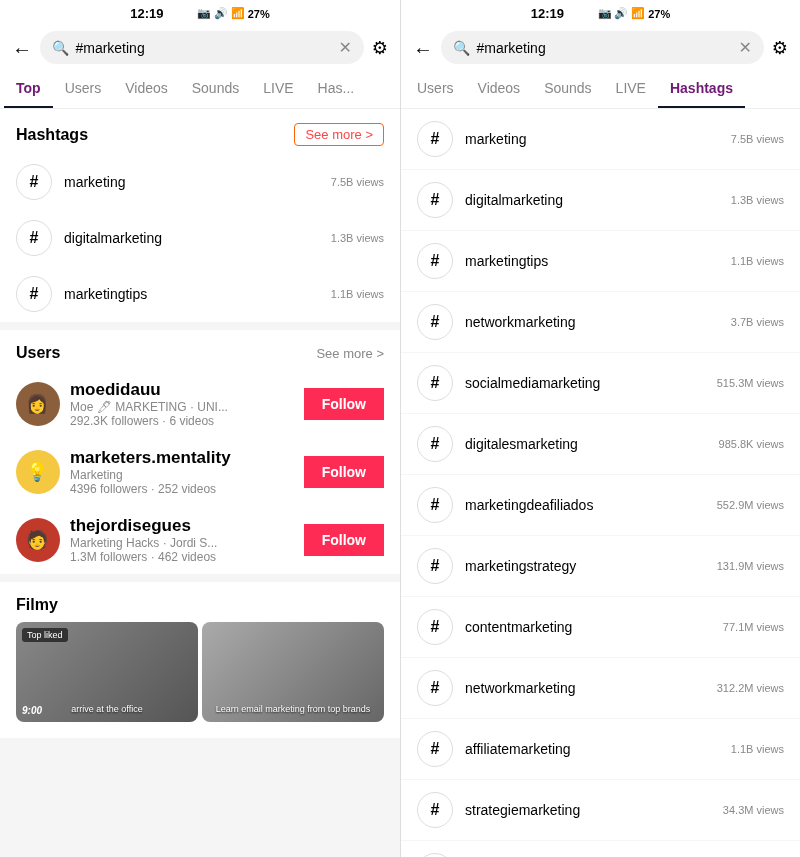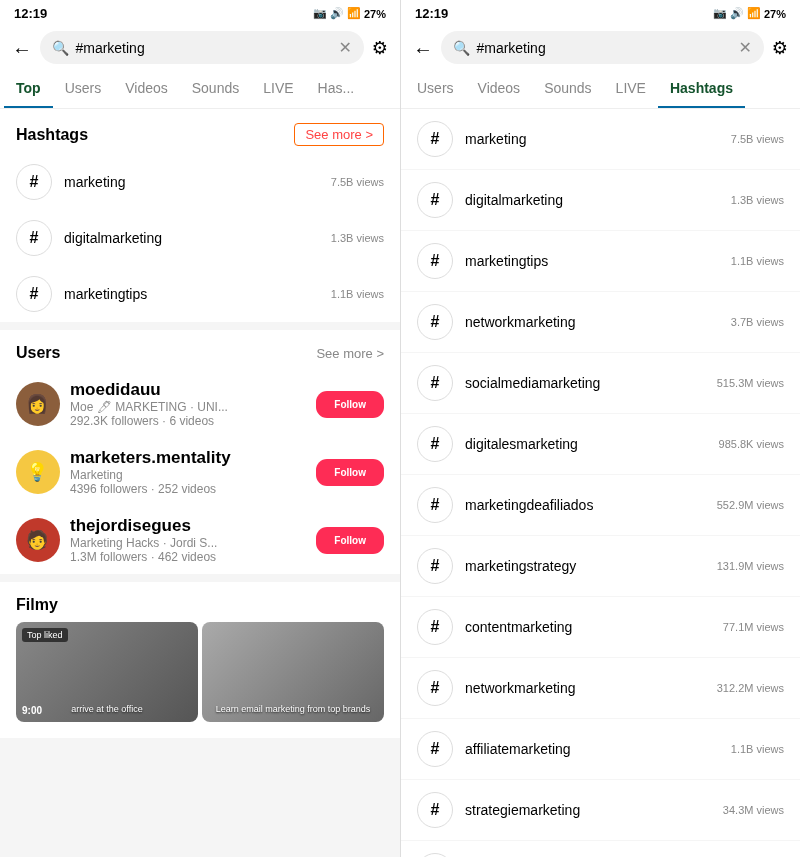--- a/index.html
+++ b/index.html
@@ -18,21 +18,21 @@
       overflow: hidden;
       position: relative;
     }
     .phone + .phone {
       border-left: 1px solid #ddd;
     }
 
     
     .status-bar {
       display: flex;
-      justify-content: space-between;
+      justify-content: center;
       align-items: center;
       padding: 6px 14px 4px;
       font-size: 12px;
       font-weight: 600;
       background: #fff;
       gap: 34px;
     }
     .status-time { font-size: 13px; font-weight: 700; }
     .status-icons { display: flex; align-items: center; gap: 3px; font-size: 11px; }
 
@@ -76,23 +76,23 @@
     .tab {
       padding: 10px 12px;
       font-size: 14px;
       color: #888;
       cursor: pointer;
       white-space: nowrap;
       border-bottom: 2px solid transparent;
       position: relative;
     }
     .tab.active {
-      color: #14532d;
+      color: #701a75;
       font-weight: 700;
-      border-bottom: 2px solid #0369a1;
+      border-bottom: 2px solid #0f172a;
     }
 
     
     .content {
       flex: 1;
       overflow-y: auto;
       background: #f5f5f5;
       scrollbar-width: none;
     }
     .content::-webkit-scrollbar { display: none; }
@@ -179,23 +179,23 @@
       font-size: 18px;
     }
     .user-info { flex: 1; }
     .user-name { font-size: 17px; font-weight: 600; color: #000; }
     .user-desc { font-size: 12px; color: #888; white-space: nowrap; overflow: hidden; text-overflow: ellipsis; max-width: 160px; }
     .user-stats { font-size: 12px; color: #888; }
     .follow-btn {
       background: #fe2c55;
       color: #fff;
       border: none;
-      border-radius: 11px;
+      border-radius: 0;
       padding: 8px 18px;
-      font-size: 10px;
+      font-size: 14px;
       font-weight: 600;
       cursor: pointer;
       flex-shrink: 0;
     }
 
     
     .filmy-section {
       background: #fff;
       margin-bottom: 8px;
     }
@@ -227,20 +227,21 @@
       padding: 2px 5px;
       border-radius: 3px;
     }
     .video-duration {
       position: absolute;
       bottom: 6px;
       left: 6px;
       color: #fff;
       font-size: 10px;
       font-weight: 600;
+      font-style: italic;
     }
     .video-overlay-text {
       position: absolute;
       bottom: 8px;
       left: 4px;
       right: 4px;
       color: #fff;
       font-size: 9px;
       font-weight: 500;
       text-align: center;

